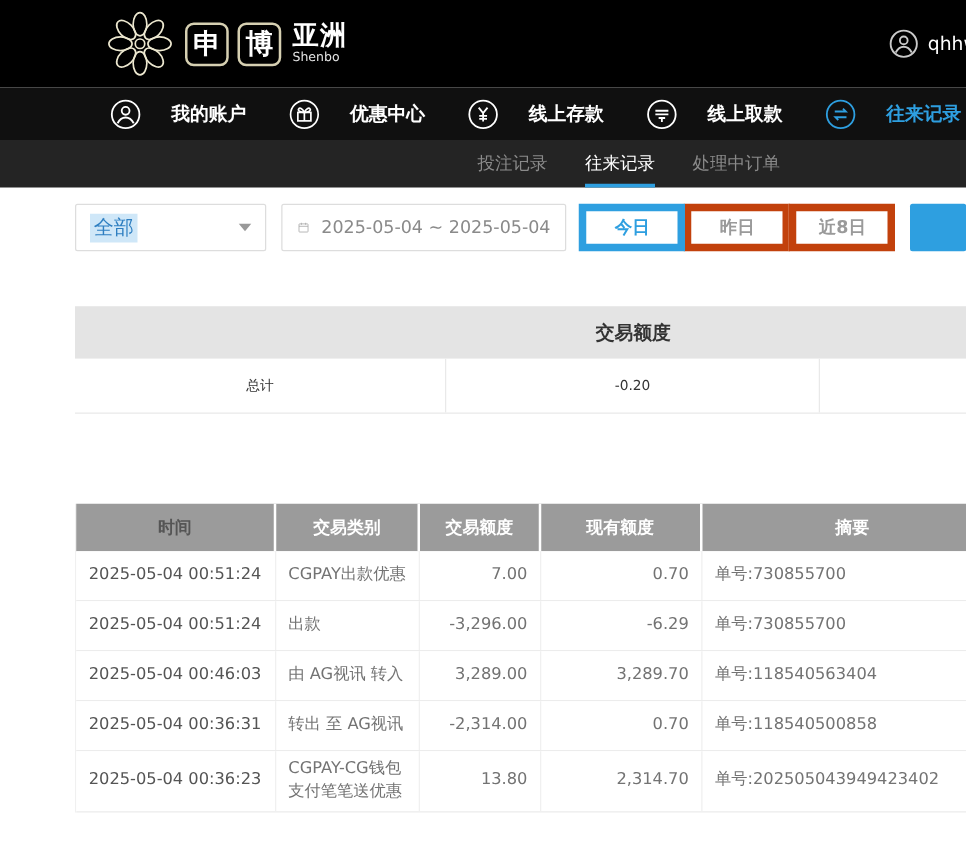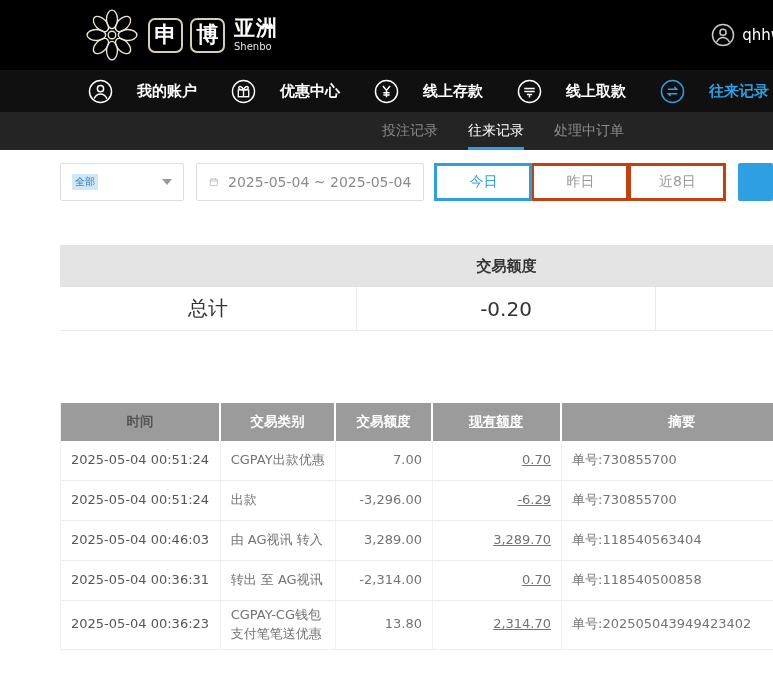--- a/index.html
+++ b/index.html
@@ -24,47 +24,47 @@
   .nav-item.active { color:#2e9fe0; }
 
   
   .subnav { height:38px; background:#242424; display:flex; align-items:stretch; gap:30px; padding-left:382px; }
   .subnav-item { display:flex; align-items:center; color:#8a8a8a; font-size:14px; cursor:pointer; border-bottom:3px solid transparent; padding-top:3px; white-space:nowrap; }
   .subnav-item.active { color:#fff; border-bottom-color:#2e9fe0; }
 
   
   .filters { display:flex; align-items:center; margin:13px 0 0 60px; height:38px; }
   .select-box { width:198px; height:38px; border:1px solid #ddd; border-radius:2px; background:#fff; display:flex; align-items:center; justify-content:space-between; padding:0 11px; cursor:pointer; }
-  .select-value { color:#2f7fc1; background:#cfe7f8; font-size:10px; padding:1px 3px; }
+  .select-value { color:#2f7fc1; background:#cfe7f8; font-size:16px; padding:1px 3px; }
   .caret { width:0; height:0; border-left:5px solid transparent; border-right:5px solid transparent; border-top:6px solid #999; }
   .date-box { width:228px; height:38px; border:1px solid #ddd; border-radius:2px; background:#fff; display:flex; align-items:center; gap:9px; padding:0 12px; margin-left:12px; color:#8a8a8a; font-size:14px; cursor:pointer; white-space:nowrap; }
   .qgroup { display:flex; margin-left:10px; }
-  .qbtn { width:98px; height:38px; border:3px solid #c2410c; background:#fff; color:#9a9a9a; font-size:14px; cursor:pointer; margin-left:-1px; font-family:inherit; }
+  .qbtn { width:85px; height:38px; border:6px solid #c2410c; background:#fff; color:#9a9a9a; font-size:14px; cursor:pointer; margin-left:-1px; font-family:inherit;font-weight:bold; }
   .qbtn:first-child { margin-left:0; }
   .qbtn.active { border-color:#2e9fe0; color:#2e9fe0; position:relative; z-index:1; }
   .search-btn { width:60px; height:38px; border:none; background:#2e9fe0; margin-left:12px; cursor:pointer; border-radius:2px; }
 
   
   .summary { margin:44px 0 0 60px; width:880px; }
   .sum-header { display:flex; height:42px; background:#e4e4e4; }
   .sum-hcell { display:flex; align-items:center; justify-content:center; font-size:15px; font-weight:bold; color:#333; }
   .sum-row { display:flex; height:44px; border-bottom:1px solid #e9e9e9; background:#fff; }
-  .sum-cell { display:flex; align-items:center; justify-content:center; font-size:20px; color:#333; border-right:1px solid #e9e9e9; }
+  .sum-cell { display:flex; align-items:center; justify-content:center; font-size:11px; color:#333; border-right:1px solid #e9e9e9; }
   .sw1 { width:297px; } .sw2 { width:299px; } .sw3 { width:284px; border-right:none; }
 
   
   .dtable { margin:72px 0 0 60px; width:742px; border-left:1px solid #f0f0f0; }
   .thead { display:flex; background:#9b9b9b; height:38px; }
   .hcell { display:flex; align-items:center; justify-content:center; color:#fff; font-size:13.5px; font-weight:bold; border-right:2px solid #fff; }
   .hcell:last-child { border-right:none; }
   .trow { display:flex; border-bottom:1px solid #ececec; min-height:40px; background:#fff; }
   .tcell { display:flex; align-items:center; padding:5px 10px; font-size:13px; color:#737373; border-right:1px solid #f0f0f0; line-height:1.45; }
   .tcell:last-child { border-right:none; }
   .a-right { justify-content:flex-end; }
-  .c0 { width:166px; color:#555; } .c1 { width:120px; } .c2 { width:100px; } .c3 { width:134px;text-decoration:underline; } .c4 { width:250px; }
+  .c0 { width:166px; color:#555; } .c1 { width:120px; } .c2 { width:100px; } .c3 { width:134px; } .c4 { width:250px; }
 </style>
 </head>
 <body>
 
 <div class="viewport">
 
   <header class="topbar">
     <div class="logo">
       <svg class="flower" viewBox="0 0 64 64" fill="none" stroke="currentColor" stroke-width="1.6">
         <ellipse cx="32" cy="13.5" rx="6.5" ry="11" transform="rotate(0 32 32)"></ellipse>

